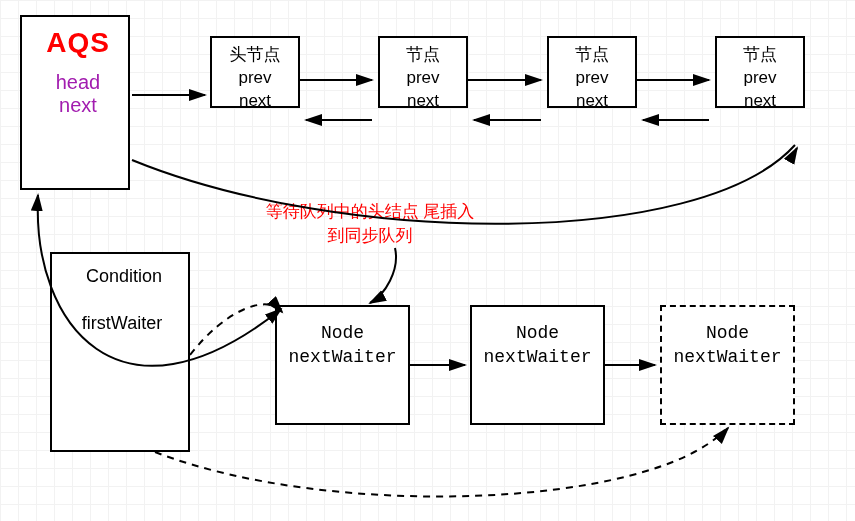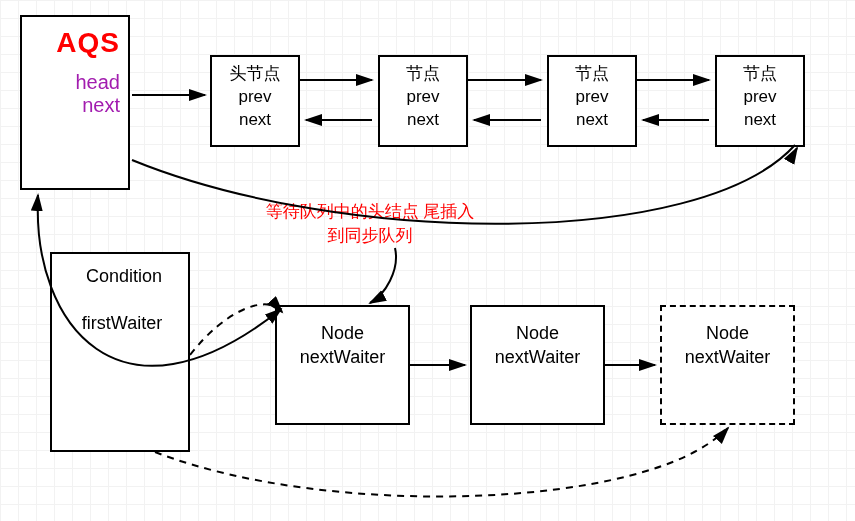--- a/index.html
+++ b/index.html
@@ -19,39 +19,39 @@
   .box {
     position: absolute;
     border: 2px solid #000;
     background: #fff;
     padding: 6px 8px;
     text-align: center;
   }
   .box .line { display: block; line-height: 1.35; }
   .aqs-box {
     left: 20px; top: 15px; width: 110px; height: 175px;
-    text-align: right; padding: 10px 8px;
+    text-align: center; padding: 10px 16px;
   }
   .aqs-title {
     color: #ff0000; font-size: 28px; font-weight: bold; letter-spacing: 1px;
     margin-bottom: 12px; padding-left: 6px;
   }
   .aqs-field { font-size: 20px; color: #a21caf; padding-left: 6px; margin-top: 0; }
-  .q-node { top: 55px; width: 90px; height: 92px; font-size: 17px; }
+  .q-node { top: 36px; width: 90px; height: 72px; font-size: 17px; }
   .annot {
     position: absolute; color: #ff0000; font-size: 17px; text-align: center; line-height: 1.4;
   }
   .cond-box {
     left: 50px; top: 252px; width: 140px; height: 200px; text-align: center;
     font-size: 18px; padding: 12px 8px;
   }
   .cond-title { margin-bottom: 26px; padding-left: 8px; }
   .cond-field { padding-left: 4px; margin-top: 2px; }
   .wait-node {
-    top: 305px; width: 135px; height: 120px; font-size: 18px; padding-top: 14px;
+    top: 305px; width: 135px; height: 120px; font-size: 18px; padding-top: 14px; font-family: Liberation Mono, monospace;
   }
   .wait-node .gap { height: 14px; }
   .dashed { border-style: dashed; }
   svg.arrows {
     position: absolute; left: 0; top: 0; width: 855px; height: 521px; pointer-events: none;
   }
 </style>
 </head>
 <body>
 

